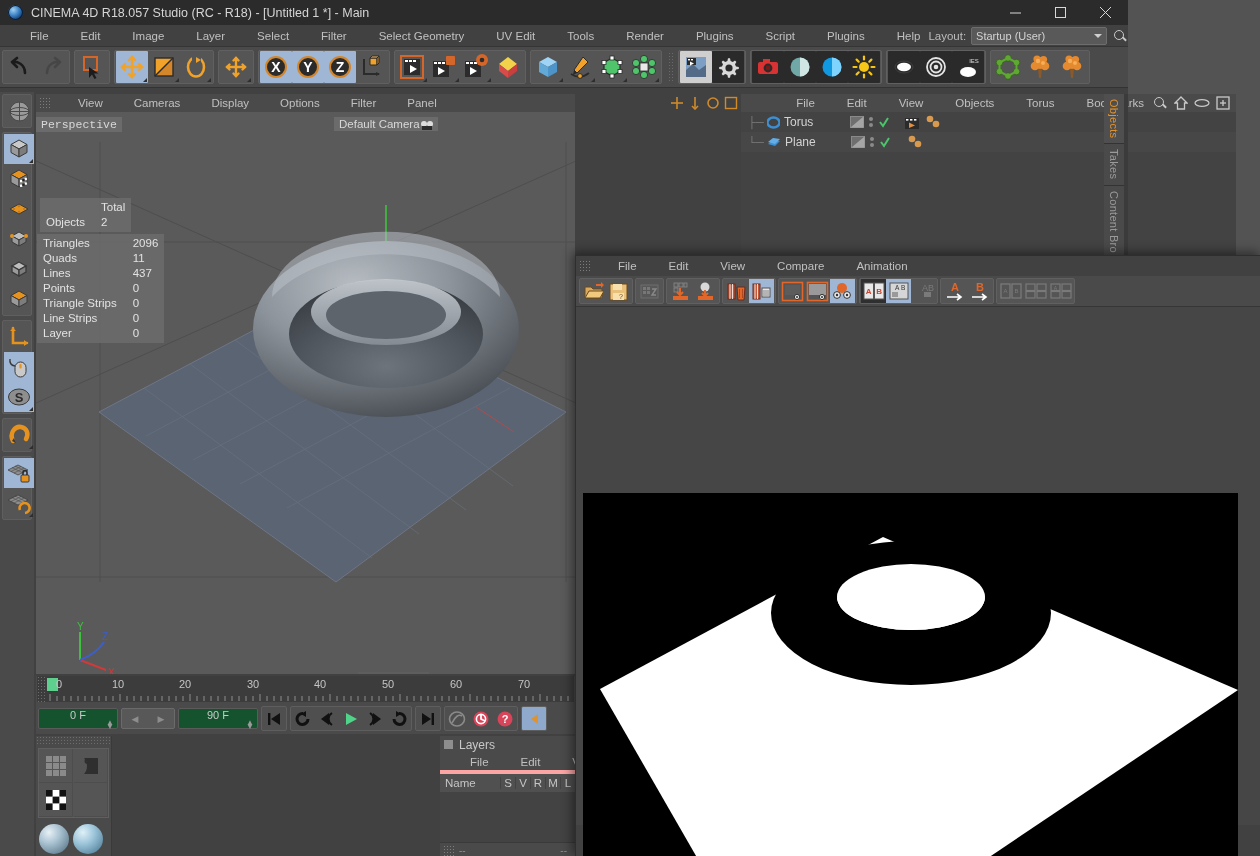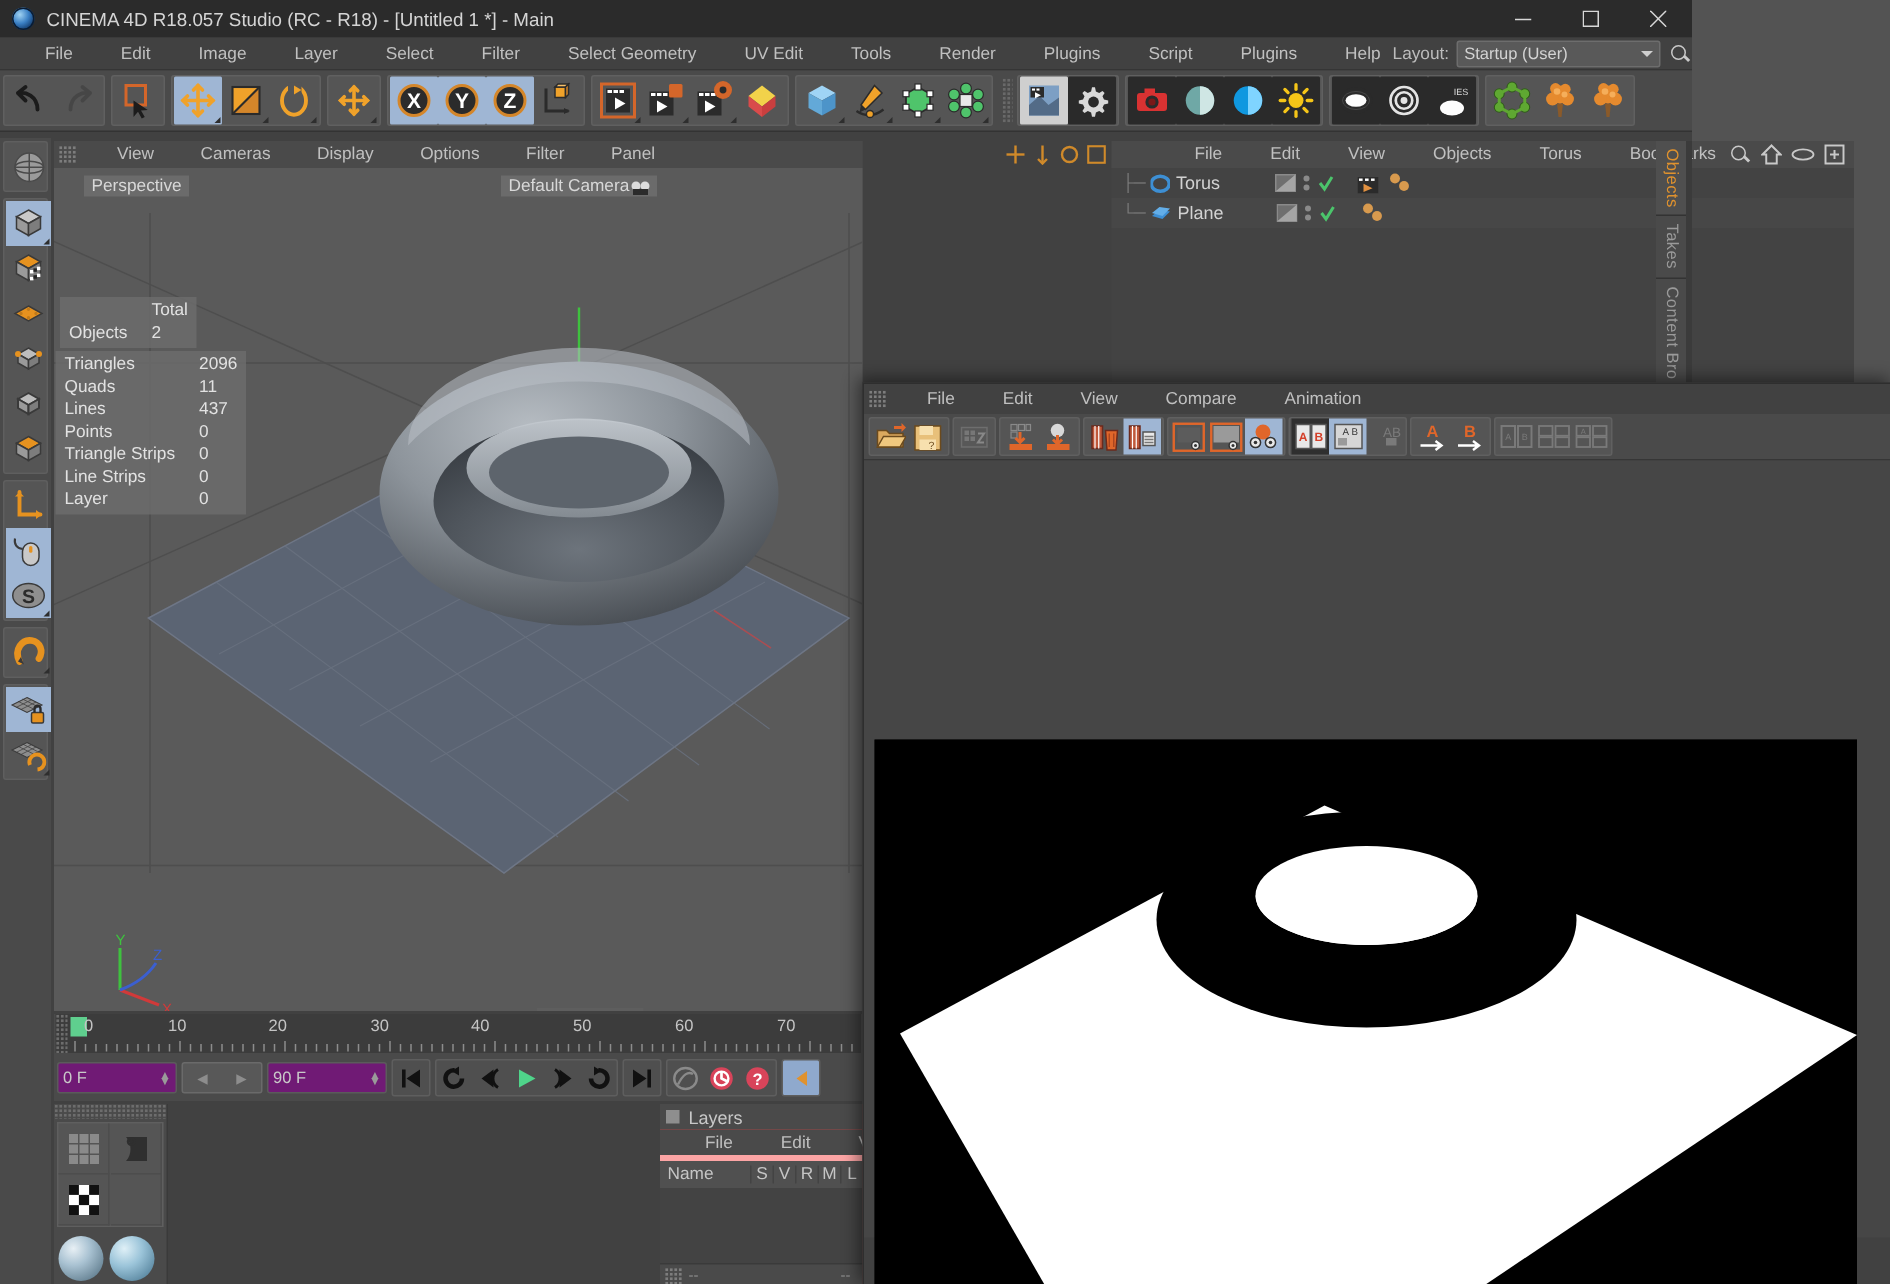--- a/index.html
+++ b/index.html
@@ -60,22 +60,22 @@
   .statbox td{padding:0 2px;font-size:11.5px;line-height:15px;color:#e2e2e2;}
   .statbox td.num{padding-left:14px;}
 
   
   .timeline{position:absolute;left:36px;top:676px;width:539px;height:58px;background:#4a4a4a;}
   .tl-ruler{position:relative;height:26px;background:#3c3c3c;margin:0 1px;}
   .tl-grip{position:absolute;left:0;top:0;width:8px;height:26px;background-image:radial-gradient(#6d6d6d 1px,transparent 1px);background-size:3px 3px;}
   .tl-green{position:absolute;left:10px;top:2px;width:11px;height:13px;background:#5fcf8e;}
   .tl-lbl{position:absolute;top:2px;font-size:11px;color:#c4c4c4;}
   .tl-ctrls{display:flex;align-items:center;gap:3px;padding:4px 2px 0 2px;}
-  .numfield{width:72px;height:19px;background:#701a75;border:1px solid #5b5b5b;border-radius:2px;
-     display:flex;align-items:center;padding:0 3px;color:#c9c9c9;font-size:11px;}
+  .numfield{width:72px;height:19px;background:#14532d;border:1px solid #5b5b5b;border-radius:2px;
+     display:flex;align-items:center;padding:0 3px;color:#c9c9c9;font-size:11px;flex-direction:column;}
   .spin{margin-left:auto;display:flex;flex-direction:column;line-height:4px;color:#9a9a9a;font-size:8px;}
   .arrbox{width:52px;height:19px;background:#585858;border:1px solid #6a6a6a;border-radius:2px;display:flex;}
   .arrbox div{flex:1;display:flex;align-items:center;justify-content:center;color:#8d8d8d;font-size:9px;}
   .pgroup{display:flex;align-items:center;background:#4f4f4f;border:1px solid #5e5e5e;border-radius:2px;height:23px;}
   .pbtn{width:24px;height:21px;display:flex;align-items:center;justify-content:center;}
 
   
   .matman{position:absolute;left:36px;top:736px;width:75px;height:120px;background:#4a4a4a;border-right:1px solid #3a3a3a;}
   .mat-sh{height:10px;background-image:radial-gradient(#6d6d6d 1px,transparent 1px);background-size:3px 3px;}
   .mat-grid{margin:2px;background:#555;border:1px solid #5f5f5f;display:grid;grid-template-columns:1fr 1fr;}
@@ -713,21 +713,21 @@
             <stop offset="100%" stop-color="#868d94"></stop>
           </linearGradient>
         </defs>
         <ellipse cx="350" cy="217" rx="133" ry="88" fill="url(#torusOuter)"></ellipse>
         <ellipse cx="350" cy="222" rx="97" ry="54" fill="url(#torusHole)"></ellipse>
         <ellipse cx="350" cy="200" rx="75" ry="33" fill="url(#torusTop)" opacity=".95"></ellipse>
         <ellipse cx="350" cy="203" rx="60" ry="24" fill="#5d646c"></ellipse>
         <path d="M236 185 A133 88 0 0 1 464 185 A105 60 0 0 0 236 185 Z" fill="#b9c0c6" opacity=".55"></path>
       </svg>
 
-      <div class="vp-tag" style="left:20px;top:5px;">Perspective</div>
+      <div class="vp-tag" style="left:0;top:5px;font-family:Liberation Mono, monospace;">Perspective</div>
       <div class="vp-tag" style="left:298px;top:5px;padding-right:18px;">Default Camera</div>
       <svg style="position:absolute;left:384px;top:8px;" width="14" height="10">
         <circle cx="4" cy="4" r="3" fill="#dcdcdc"></circle>
           <circle cx="10" cy="4" r="3" fill="#dcdcdc"></circle>
         <rect x="2" y="6" width="10" height="4" fill="#2b2b2b"></rect>
         </svg>
 
       <div class="statbox" style="left:4px;top:50px;margin-top:36px;">
         <table>
           <tbody>

